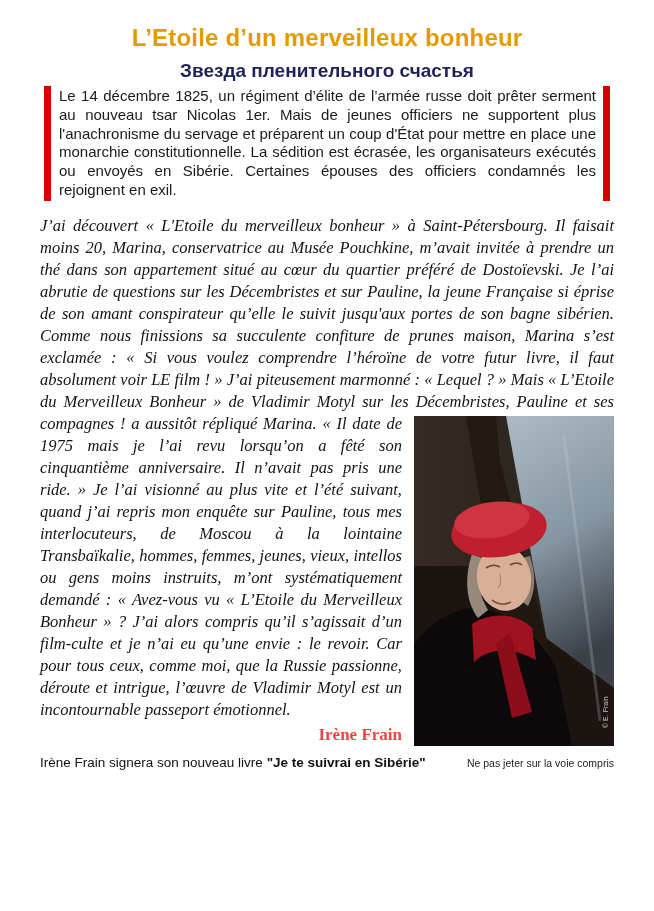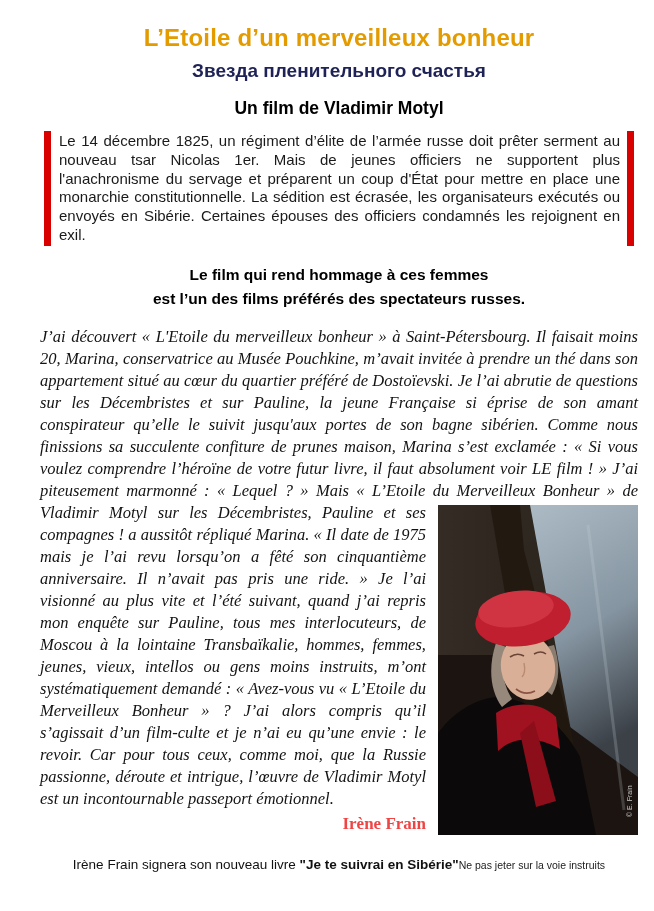--- a/index.html
+++ b/index.html
@@ -11,21 +11,21 @@
   *{box-sizing:border-box;}
   html,body{margin:0;padding:0;}
   body{
     width:654px;height:911px;
     background:#ffffff;
     font-family:"Liberation Sans",sans-serif;
     color:#111;
     overflow:hidden;
     margin:0 auto;
   }
-  .page{padding:12px 16px 8px 40px;}
+  .page{padding:12px 40px 8px 40px;}
   h1.film-title{
     margin:12px 0 0;
     text-align:center;
     font-size:24px;
     font-weight:bold;
     color:var(--title_gold,#e39b00);
     letter-spacing:0.2px;
   }
   h2.film-title-ru{
     margin:8px 0 0;
@@ -80,23 +80,23 @@
   .signature{
     display:block;
     text-align:right;
     margin:3px 165px 0 0;
     font-style:normal;
     font-weight:bold;
     font-size:17px;
     color:#ef4444;
   }
   .footer{
-    margin-top:22px;
+    margin-top:9px;
     display:flex;
-    justify-content:center;
+    justify-content:space-between;
     align-items:flex-start;
   }
   .footer-left{
     font-size:13.5px;
     color:#111;
   }
   .footer-left strong{font-weight:bold;}
   .footer-note{
     font-size:10.5px;
     color:#222;
@@ -104,28 +104,23 @@
     white-space:nowrap;
   }
 </style>
 </head>
 <body>
 
 <div class="page">
 
   <h1 class="film-title">L’Etoile d’un merveilleux bonheur</h1>
   <h2 class="film-title-ru">Звезда пленительного счастья</h2>
-  <h3 class="byline">Un film de Vladimir Motyl</h3>
 
   <p class="intro">Le 14 décembre 1825, un régiment d’élite de l’armée russe doit prêter serment au nouveau tsar Nicolas 1er. Mais de jeunes officiers ne supportent plus l'anachronisme du servage et préparent un coup d'État pour mettre en place une monarchie constitutionnelle. La sédition est écrasée, les organisateurs exécutés ou envoyés en Sibérie. Certaines épouses des officiers condamnés les rejoignent en exil.</p>
 
-  <p class="tagline">
-    <span>Le film qui rend hommage à ces femmes</span><br>
-    <span>est l’un des films préférés des spectateurs russes.</span>
-  </p>
 
   <div class="essay">
     <span>J’ai découvert « L'Etoile du merveilleux bonheur » à Saint-Pétersbourg. Il faisait moins 20, Marina, conservatrice au Musée Pouchkine, m’avait invitée à prendre un thé dans son appartement situé au cœur du quartier préféré de Dostoïevski. Je l’ai abrutie de questions sur les Décembristes et sur Pauline, la jeune Française si éprise de son amant conspirateur qu’elle le suivit jusqu'aux portes de son bagne sibérien. Comme nous finissions sa succulente confiture de prunes maison, Marina s’est exclamée : «  Si vous voulez comprendre l’héroïne de votre futur livre, il faut absolument voir LE film ! » J’ai piteusement marmonné : « Lequel ? »  Mais  « L’Etoile du Merveilleux Bonheur » de  Vladimir Motyl sur les Décembristes, Pauline et ses</span>
     <span class="photo">
       <svg viewBox="0 0 200 330" width="200" height="330" xmlns="http://www.w3.org/2000/svg">
         <defs>
           <linearGradient id="win" x1="0" y1="0" x2="0.25" y2="1">
             <stop offset="0" stop-color="#aebcc6"></stop>
             <stop offset="0.55" stop-color="#8595a1"></stop>
             <stop offset="1" stop-color="#3c4148"></stop>
@@ -156,16 +151,16 @@
       </svg>
     </span>
     <span>compagnes ! a aussitôt répliqué Marina. « Il date de 1975 mais je l’ai revu lorsqu’on a fêté son cinquantième anniversaire. Il n’avait pas pris une ride. » Je l’ai visionné au plus vite et l’été suivant, quand j’ai repris mon enquête sur  Pauline, tous mes interlocuteurs, de Moscou à la lointaine Transbaïkalie, hommes, femmes, jeunes, vieux, intellos ou gens moins instruits, m’ont systématiquement demandé : « Avez-vous vu « L’Etoile du Merveilleux Bonheur » ? J’ai alors compris qu’il s’agissait d’un film-culte et je n’ai eu qu’une envie : le revoir. Car pour tous ceux, comme moi, que la Russie passionne, déroute et intrigue, l’œuvre de Vladimir Motyl est un incontournable passeport émotionnel.</span>
     <span class="signature">Irène Frain</span>
   </div>
 
   <div class="footer">
     <div class="footer-left">
       <span>Irène Frain signera son nouveau livre </span><strong>"Je te suivrai en Sibérie"</strong>
     </div>
-    <div class="footer-note">Ne pas jeter sur la voie instruits</div>
+    <div class="footer-note">Ne pas jeter sur la voie compris</div>
   </div>
 
 </div>
 
 </body></html>

